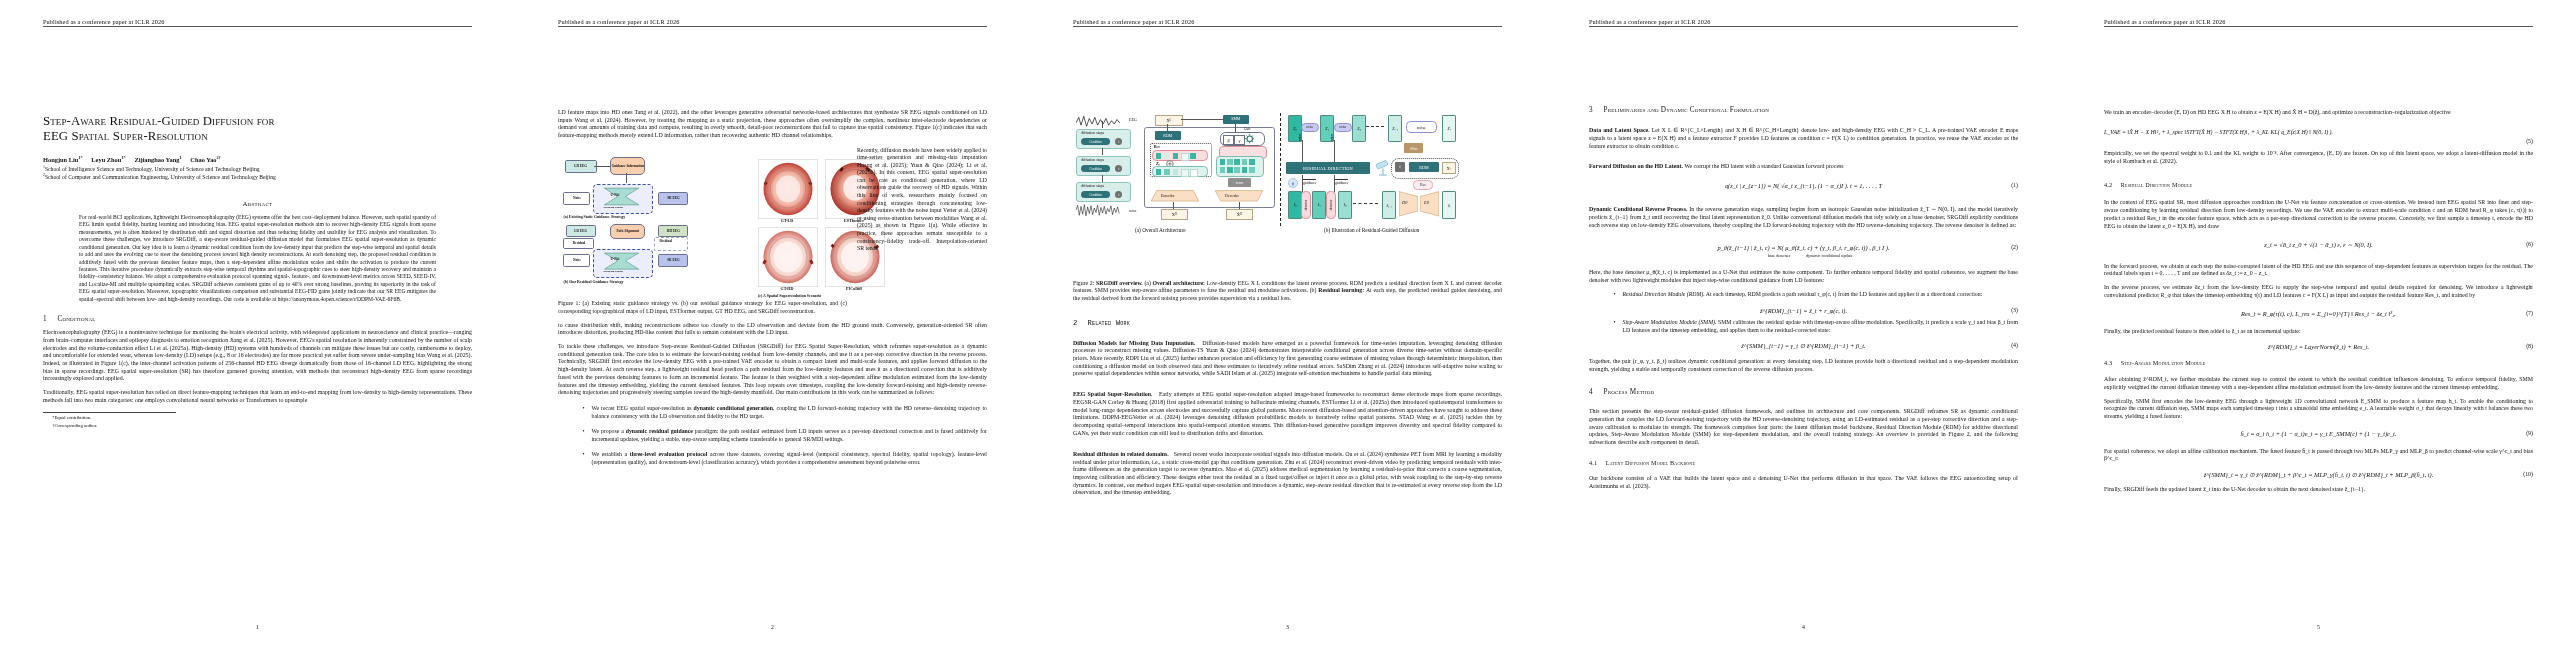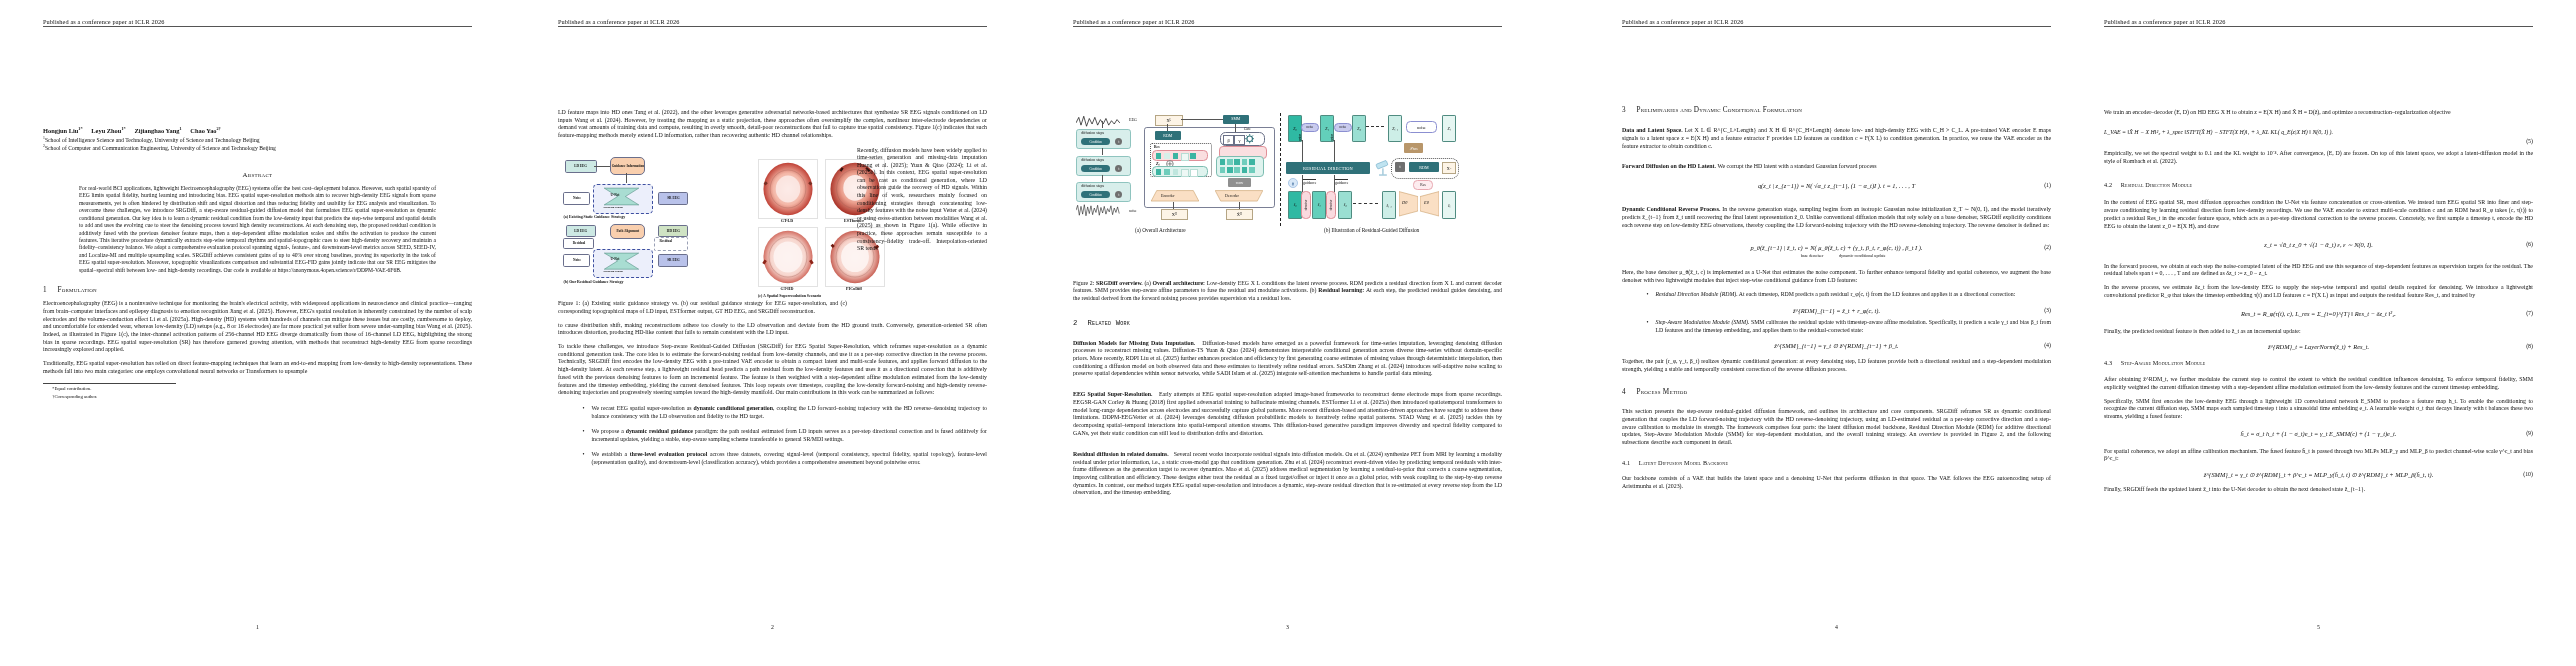--- a/index.html
+++ b/index.html
@@ -1,18 +1,18 @@
 <!DOCTYPE html>
 <html style="font-size:9px"><head>
 <meta charset="utf-8">
 <style>
   html,body{margin:0;padding:0;background:#ffffff;}
   body{width:2576px;height:667px;overflow:hidden;font-family:"Liberation Serif",serif;color:#111;}
   .sheet{position:absolute;top:0;width:515px;height:667px;background:#fff;}
-  .p1{left:0}.p2{left:515px}.p3{left:1030px}.p4{left:1579px}.p5{left:2061px}
+  .p1{left:0}.p2{left:515px}.p3{left:1030px}.p4{left:1546px}.p5{left:2061px}
   .col{position:absolute;left:43px;width:429px;}
   .runhead{position:absolute;left:43px;top:18px;width:429px;font-size:6.3px;letter-spacing:0.1px;}
   .rule{position:absolute;left:43px;top:26px;width:429px;border-top:0.6px solid #555;}
   h1.title{font-size:11px;line-height:14.5px;margin:0;font-weight:400;letter-spacing:0.1px;font-variant:small-caps;}
   h1.title .big{font-size:12.8px;}
   .authors{font-size:6.4px;font-weight:bold;margin-top:13.3px;line-height:8.3px;}
   .authors .sp{display:inline-block;width:7.2px;}
   .affil{font-size:5.7px;line-height:7.3px;margin-top:1.1px;}
   sup{font-size:.66em;vertical-align:super;line-height:0;}
   .abshead{text-align:center;font-size:6.9px;font-variant:small-caps;letter-spacing:0.3px;margin-top:19px;}
@@ -64,35 +64,39 @@
 </style>
 </head>
 <body>
 
 <div class="sheet p1">
 
   <div class="runhead">Published as a conference paper at ICLR 2026</div>
   <div class="rule"></div>
 
   <div class="col" style="top:114px;">
+    <h1 class="title">
+      <span class="big">Step-Aware   Residual-Guided   Diffusion   for</span><br>
+      <span class="big">EEG Spatial Super-Resolution</span>
+    </h1>
 
     <div class="authors">
       <span>Hongjun Liu</span><sup>1*</sup><span class="sp"></span>
       <span>Leyu Zhou</span><sup>1*</sup><span class="sp"></span>
       <span>Zijianghao Yang</span><sup>1</sup><span class="sp"></span>
       <span>Chao Yao</span><sup>2†</sup>
     </div>
     <div class="affil"><sup>1</sup><span>School of Intelligence Science and Technology, University of Science and Technology Beijing</span></div>
     <div class="affil"><sup>2</sup><span>School of Computer and Communication Engineering, University of Science and Technology Beijing</span></div>
 
     <div class="abshead">Abstract</div>
     <div class="absbody">For real-world BCI applications, lightweight Electroencephalography (EEG) systems offer the best cost–deployment balance. However, such spatial sparsity of EEG limits spatial fidelity, hurting learning and introducing bias. EEG spatial super-resolution methods aim to recover high-density EEG signals from sparse measurements, yet is often hindered by distribution shift and signal distortion and thus reducing fidelity and usability for EEG analysis and visualization. To overcome these challenges, we introduce SRGDiff, a step-aware residual-guided diffusion model that formulates EEG spatial super-resolution as dynamic conditional generation. Our key idea is to learn a dynamic residual condition from the low-density input that predicts the step-wise temporal and spatial details to add and uses the evolving cue to steer the denoising process toward high density reconstructions. At each denoising step, the proposed residual condition is additively fused with the previous denoiser feature maps, then a step-dependent affine modulation scales and shifts the activation to produce the current features. This iterative procedure dynamically extracts step-wise temporal rhythms and spatial-topographic cues to steer high-density recovery and maintain a fidelity–consistency balance. We adopt a comprehensive evaluation protocol spanning signal-, feature-, and downstream-level metrics across SEED, SEED-IV, and Localize-MI and multiple upsampling scales. SRGDiff achieves consistent gains of up to 40% over strong baselines, proving its superiority in the task of EEG spatial super-resolution. Moreover, topographic visualizations comparison and substantial EEG-FID gains jointly indicate that our SR EEG mitigates the spatial–spectral shift between low- and high-density recordings. Our code is available at https://anonymous.4open.science/r/DDPM-VAE-6F6B.</div>
 
     <div class="sec">
-      <span class="n">1</span><span>Formulation</span>
+      <span class="n">1</span><span>Conditional</span>
     </div>
     <p class="body">Electroencephalography (EEG) is a noninvasive technique for monitoring the brain's electrical activity, with widespread applications in neuroscience and clinical practice—ranging from brain–computer interfaces and epilepsy diagnosis to emotion recognition Jiang et al. (2025). However, EEG's spatial resolution is inherently constrained by the number of scalp electrodes and the volume-conduction effect Li et al. (2025a). High-density (HD) systems with hundreds of channels can mitigate these issues but are costly, cumbersome to deploy, and uncomfortable for extended wear, whereas low-density (LD) setups (e.g., 8 or 16 electrodes) are far more practical yet suffer from severe under-sampling bias Wang et al. (2025). Indeed, as illustrated in Figure 1(c), the inter-channel activation patterns of 256-channel HD EEG diverge dramatically from those of 16-channel LD EEG, highlighting the strong bias in sparse recordings. EEG spatial super-resolution (SR) has therefore garnered growing attention, with methods that reconstruct high-density EEG from sparse recordings increasingly explored and applied.</p>
     <p class="body">Traditionally, EEG spatial super-resolution has relied on direct feature-mapping techniques that learn an end-to-end mapping from low-density to high-density representations. These methods fall into two main categories: one employs convolutional neural networks or Transformers to upsample</p>
 
     <div class="fnrule"></div>
     <div class="fn">*Equal contribution.</div>
     <div class="fn">†Corresponding author.</div>
   </div>
   <div class="pgno">1</div>
 </div>

